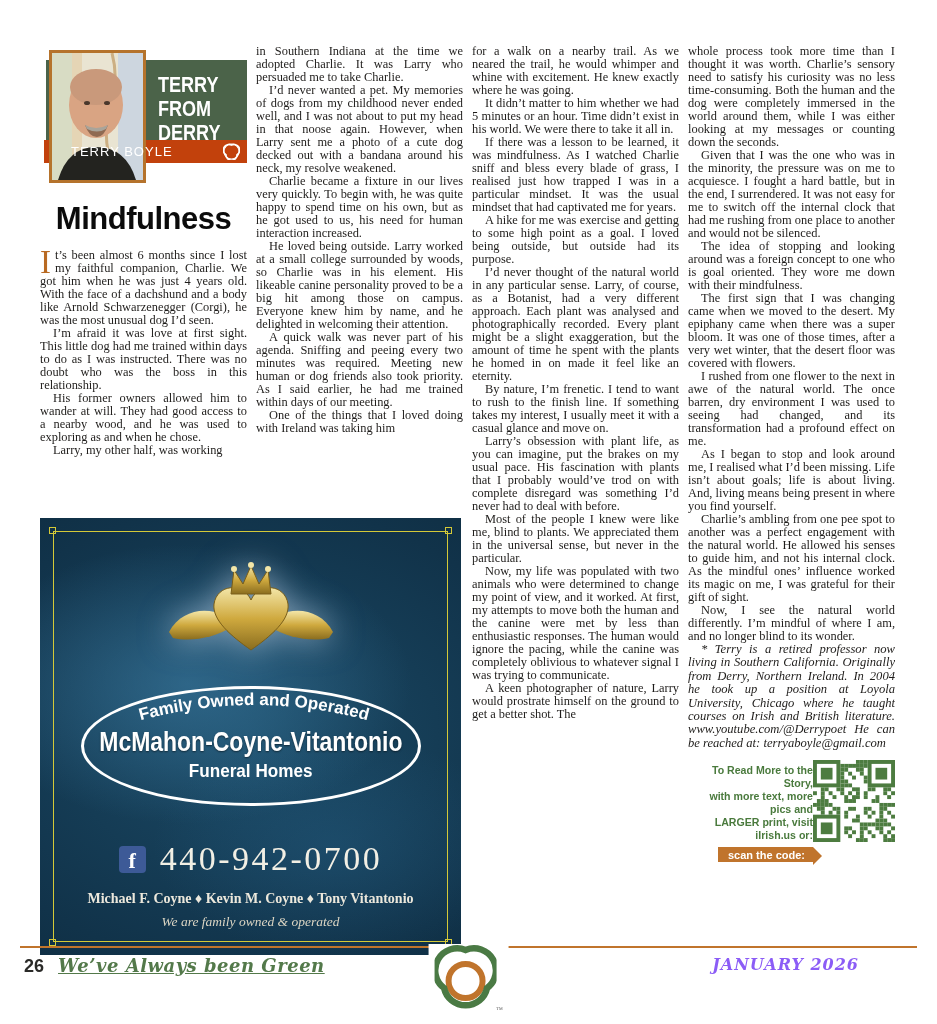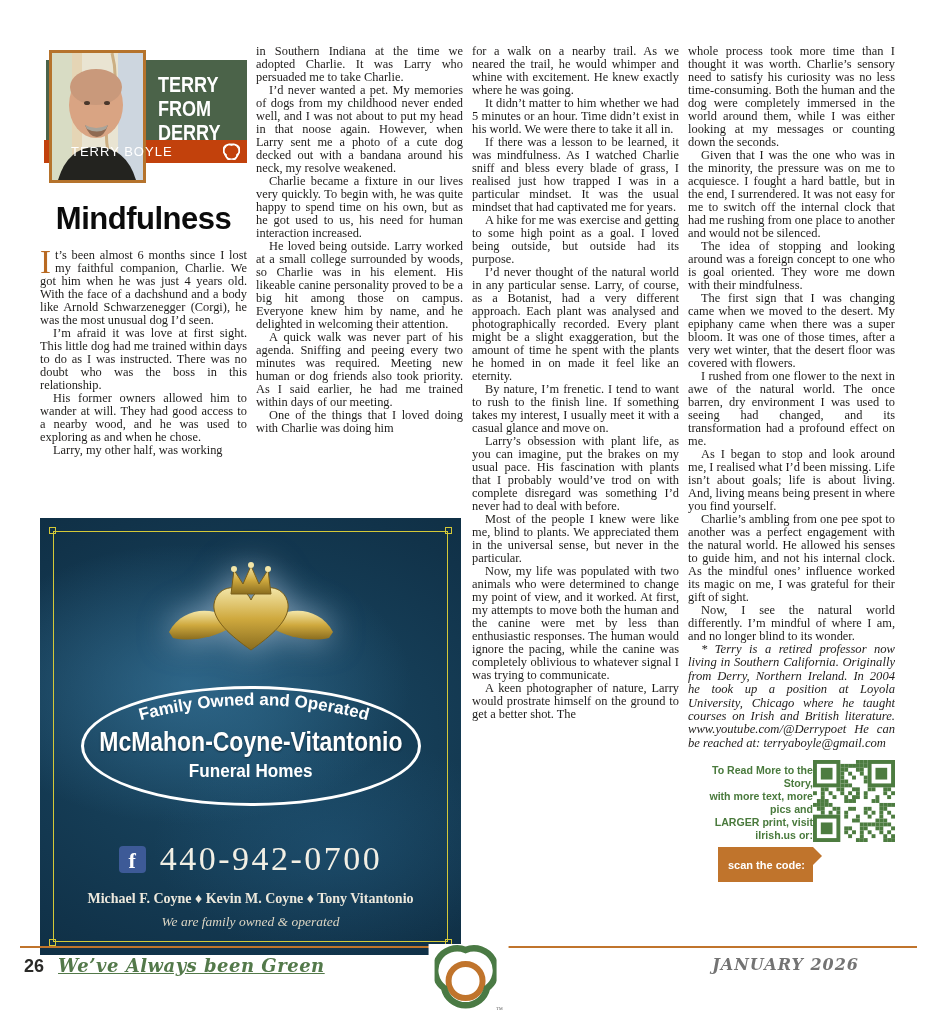--- a/index.html
+++ b/index.html
@@ -63,21 +63,21 @@
   
   .bio { font-style:italic; font-size:12.6px; line-height:13.4px; }
   .read-more { margin-top:10px; display:flex; justify-content:flex-end; gap:0; }
   .rm-text {
     text-align:right; font-family:"Liberation Sans", sans-serif; font-weight:bold;
     color:#4a7a3d; font-size:10.6px; line-height:13px; padding-top:4px;
   }
   .rm-arrow {
     display:inline-flex; align-items:center; margin-top:5px; position:relative;
     background:#c0742c; color:#fff; font-size:11px; font-weight:bold;
-    height:35px; padding:0 8px 0 10px; font-family:"Liberation Sans", sans-serif;
+    height:15px; padding:0 8px 0 10px; font-family:"Liberation Sans", sans-serif;
   }
   .rm-arrow::after {
     content:""; position:absolute; right:-9px; top:0;
     border-top:9.5px solid transparent; border-bottom:9.5px solid transparent;
     border-left:9px solid #c0742c;
   }
   .qr { width:82px; height:82px; flex:0 0 82px; background:#fff; }
 
   
   .ad {
@@ -115,21 +115,21 @@
   }
   .ad-phone { color:#f2efe4; font-size:34px; letter-spacing:2.5px; font-family:"Liberation Serif", serif; }
   .ad-names { position:absolute; left:0; right:0; top:373px; text-align:center; color:#ece8dc; font-weight:bold; font-size:14px; font-family:"Liberation Serif", serif; }
   .ad-tagline { position:absolute; left:0; right:0; top:396px; text-align:center; color:#dcd6c4; font-style:italic; font-size:13.5px; }
 
   
   .footer-rule { position:absolute; left:20px; right:20px; top:946px; height:2px; background:#c0742c; }
   .footer-left { position:absolute; left:24px; top:955px; display:flex; align-items:baseline; gap:14px; }
   .footer-num { font-family:"Liberation Sans", sans-serif; font-weight:bold; font-size:18px; color:#2a2a28; }
   .footer-slogan { font-family:"DejaVu Serif", serif; font-weight:bold; font-style:italic; font-size:18px; color:#53794a; letter-spacing:.5px;text-decoration:underline; }
-  .footer-date { position:absolute; right:78px; top:955px; font-family:"DejaVu Serif", serif; font-weight:bold; font-style:italic; font-size:16px; color:#737373; letter-spacing:1px; }
+  .footer-date { position:absolute; right:78px; top:955px; font-family:"DejaVu Serif", serif; font-weight:bold; font-style:italic; font-size:16px; color:#8b5cf6; letter-spacing:1px; }
   .footer-logo { position:absolute; left:50%; top:944px; transform:translateX(-50%); background:#fff; padding:0 6px; }
   .footer-tm { font-size:7px; color:#666; vertical-align:bottom; }
 </style>
 </head>
 <body>
 
 <svg width="0" height="0" style="position:absolute" aria-hidden="true">
   <symbol id="triq" viewBox="0 0 100 100">
     <path d="M50 12 A33 33 0 0 1 83 69 A33 33 0 0 1 17 69 A33 33 0 0 1 50 12 Z" fill="none" stroke="currentColor" stroke-width="10"></path>
     <circle cx="50" cy="50" r="44" fill="none" stroke="currentColor" stroke-width="6"></circle>
@@ -179,21 +179,21 @@
     <p class="para indent">His former owners allowed him to wander at will. They had good access to a nearby wood, and he was used to exploring as and when he chose.</p>
     <p class="para indent">Larry, my other half, was working</p>
   </div>
 
   <div class="col">
     <p class="para">in Southern Indiana at the time we adopted Charlie. It was Larry who persuaded me to take Charlie.</p>
     <p class="para indent">I’d never wanted a pet. My memories of dogs from my childhood never ended well, and I was not about to put my head in that noose again. However, when Larry sent me a photo of a cute dog decked out with a bandana around his neck, my resolve weakened.</p>
     <p class="para indent">Charlie became a fixture in our lives very quickly. To begin with, he was quite happy to spend time on his own, but as he got used to us, his need for human interaction increased.</p>
     <p class="para indent">He loved being outside. Larry worked at a small college surrounded by woods, so Charlie was in his element. His likeable canine personality proved to be a big hit among those on campus. Everyone knew him by name, and he delighted in welcoming their attention.</p>
     <p class="para indent">A quick walk was never part of his agenda. Sniffing and peeing every two minutes was required. Meeting new human or dog friends also took priority. As I said earlier, he had me trained within days of our meeting.</p>
-    <p class="para indent">One of the things that I loved doing with Charlie was doing him</p>
+    <p class="para indent">One of the things that I loved doing with Ireland was taking him</p>
   </div>
 
   <div class="col">
     <p class="para">for a walk on a nearby trail. As we neared the trail, he would whimper and whine with excitement. He knew exactly where he was going.</p>
     <p class="para indent">It didn’t matter to him whether we had 5 minutes or an hour. Time didn’t exist in his world. We were there to take it all in.</p>
     <p class="para indent">If there was a lesson to be learned, it was mindfulness. As I watched Charlie sniff and bless every blade of grass, I realised just how trapped I was in a particular mindset. It was the usual mindset that had captivated me for years.</p>
     <p class="para indent">A hike for me was exercise and getting to some high point as a goal. I loved being outside, but outside had its purpose.</p>
     <p class="para indent">I’d never thought of the natural world in any particular sense. Larry, of course, as a Botanist, had a very different approach. Each plant was analysed and photographically recorded. Every plant might be a slight exaggeration, but the amount of time he spent with the plants he homed in on made it feel like an eternity.</p>
     <p class="para indent">By nature, I’m frenetic. I tend to want to rush to the finish line. If something takes my interest, I usually meet it with a casual glance and move on.</p>
     <p class="para indent">Larry’s obsession with plant life, as you can imagine, put the brakes on my usual pace. His fascination with plants that I probably would’ve trod on with complete disregard was something I’d never had to deal with before.</p>

